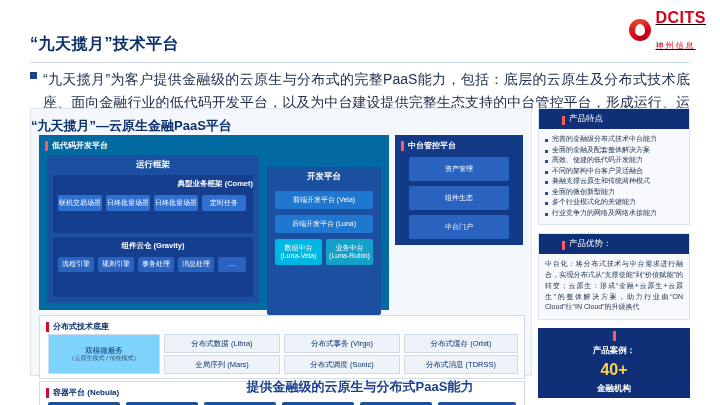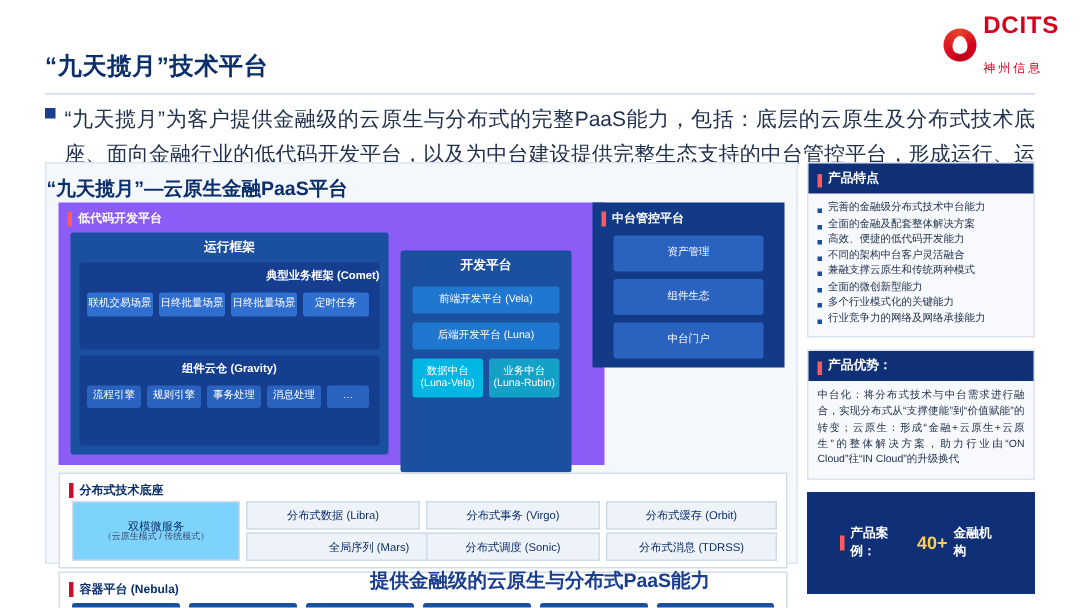--- a/index.html
+++ b/index.html
@@ -1,20 +1,20 @@
 <!DOCTYPE html>
 <html><head>
 <meta charset="utf-8">
 <style>
   html,body{margin:0;padding:0;}
   body{width:720px;height:405px;background:#ffffff;font-family:"Liberation Sans","DejaVu Sans",sans-serif;overflow:hidden;}
   .page{position:relative;width:720px;height:405px;}
 
   
-  .logo{position:absolute;right:14px;top:10px;display:flex;align-items:center;gap:5px;}
+  .logo{position:absolute;right:14px;top:10px;display:flex;align-items:center;gap:5px;text-decoration:underline;}
   .logo-mark{width:22px;height:22px;position:relative;}
   .logo-mark:before{content:"";position:absolute;left:0;top:0;width:22px;height:22px;border-radius:50%;
      background:conic-gradient(from 200deg,#d6001c,#e8412c 45%,#d6001c 70%,#b9001a);}
   .logo-mark:after{content:"";position:absolute;left:6px;top:5px;width:10px;height:12px;border-radius:50% 50% 50% 50%/60% 60% 40% 40%;background:#ffffff;}
   .logo-txt{line-height:1;}
   .logo-en{font-size:16px;font-weight:bold;color:#d6001c;letter-spacing:.5px;}
   .logo-cn{font-size:8px;color:#d6001c;letter-spacing:2px;margin-top:16px;}
 
   .title{position:absolute;left:30px;top:34px;font-size:16px;font-weight:bold;color:#0b2f6b;letter-spacing:.5px;}
   .title-rule{position:absolute;left:30px;top:62px;width:660px;height:1px;background:#cfd8e6;}
@@ -24,21 +24,21 @@
   .intro-txt{font-size:14px;line-height:1.65;color:#20304d;text-align:justify;}
 
   
   .panel{position:absolute;left:30px;top:108px;width:500px;height:266px;background:#f4f7fb;border:1px solid #dde5ef;}
   .panel-title{position:absolute;left:0;top:8px;width:100%;font-size:13px;font-weight:bold;color:#0b2f6b;}
   .sec{position:absolute;border:1px solid #d3ddea;background:#ffffff;}
   .sec-tag{position:absolute;left:6px;top:5px;display:flex;align-items:center;gap:4px;font-size:8px;font-weight:bold;color:#0b2f6b;}
   .sec-tag i{width:3px;height:10px;background:#c8102e;display:inline-block;}
 
   
-  .lowcode{left:8px;top:26px;width:350px;height:175px;background:#8b5cf6;border:none;padding-left:14px;}
+  .lowcode{left:8px;top:26px;width:350px;height:175px;background:#0369a1;border:none;}
   .lowcode .sec-tag{color:#ffffff;}
   .lowcode .sec-tag i{background:#ff5a5f;}
 
   .inner{position:absolute;background:#1b4fa0;border-radius:2px;}
   .inner-h{position:absolute;left:0;top:4px;width:100%;text-align:center;font-size:8.5px;color:#ffffff;font-weight:bold;}
 
   .chip{position:absolute;border-radius:2px;font-size:7px;color:#ffffff;display:flex;align-items:center;justify-content:center;text-align:center;line-height:1.2;}
   .chip-a{background:#2f6fd0;}
   .chip-b{background:#2a62bf;}
   .chip-c{background:#1f77d0;}
@@ -55,29 +55,29 @@
   .tile{position:absolute;border:1px solid #cfdaea;background:#eef3fa;font-size:7.5px;color:#0b2f6b;display:flex;align-items:center;justify-content:center;text-align:center;line-height:1.25;}
   .tile-dark{background:#7dd3fc;text-align:center;}
 
   
   .cont{left:8px;top:272px;width:484px;height:46px;}
   .cbox{position:absolute;background:#1b4fa0;color:#fff;font-size:7.5px;display:flex;align-items:center;justify-content:center;border-radius:2px;}
 
   
   .rside{position:absolute;left:538px;top:108px;width:152px;}
   .rcard{position:relative;border:1px solid #dbe3ee;background:#f7f9fc;margin-bottom:8px;}
-  .rhead{background:#0f2f77;color:#fff;font-size:8.5px;font-weight:bold;padding:4px 6px;display:flex;align-items:flex-end;gap:4px;}
+  .rhead{background:#0f2f77;color:#fff;font-size:8.5px;font-weight:normal;padding:4px 23px;display:flex;align-items:flex-end;gap:4px;}
   .rhead i{width:3px;height:9px;background:#ff5a5f;display:inline-block;}
   .rbody{padding:5px 6px 6px 6px;}
   .rbody li{list-style:none;font-size:7px;line-height:1.5;color:#22344f;position:relative;padding-left:7px;}
   .rbody li:before{content:"";position:absolute;left:0;top:5px;width:3px;height:3px;background:#1b4fa0;}
   .rpara{font-size:7px;line-height:1.55;color:#22344f;text-align:justify;}
-  .rcase{background:#0f2f77;color:#fff;font-size:8.5px;font-weight:bold;padding:22px;display:flex;align-items:center;gap:4px;}
+  .rcase{background:#0f2f77;color:#fff;font-size:8.5px;font-weight:bold;padding:3px;display:flex;align-items:center;gap:4px;flex-direction:column;}
   .rcase i{width:3px;height:10px;background:#ff5a5f;display:inline-block;}
-  .rcase .num{color:#ffd24d;font-size:12px;}
+  .rcase .num{color:#ffd24d;font-size:16px;}
 
   .footer{position:absolute;left:0;top:378px;width:720px;text-align:center;font-size:13px;font-weight:bold;color:#1b3f8f;}
 </style>
 </head>
 <body>
 
 <div class="page">
 
   <div class="logo">
     <div class="logo-mark"></div>
@@ -149,21 +149,21 @@
         <i></i>
         <span>分布式技术底座</span>
       </div>
       <div class="tile tile-dark" style="left:8px;top:18px;width:110px;height:38px;flex-direction:column;">
         <div>双模微服务</div>
         <div style="font-size:6px;color:#3a4c68;">（云原生模式 / 传统模式）</div>
       </div>
       <div class="tile" style="left:124px;top:18px;width:114px;height:17px;">分布式数据 (Libra)</div>
       <div class="tile" style="left:244px;top:18px;width:114px;height:17px;">分布式事务 (Virgo)</div>
       <div class="tile" style="left:364px;top:18px;width:112px;height:17px;">分布式缓存 (Orbit)</div>
-      <div class="tile" style="left:124px;top:39px;width:114px;height:17px;padding-left:24px;">全局序列 (Mars)</div>
+      <div class="tile" style="left:124px;top:39px;width:114px;height:17px;">全局序列 (Mars)</div>
       <div class="tile" style="left:244px;top:39px;width:114px;height:17px;">分布式调度 (Sonic)</div>
       <div class="tile" style="left:364px;top:39px;width:112px;height:17px;">分布式消息 (TDRSS)</div>
     </div>
 
     <div class="sec cont">
       <div class="sec-tag">
         <i></i>
         <span>容器平台 (Nebula)</span>
       </div>
       <div class="cbox" style="left:8px;top:20px;width:72px;height:18px;">镜像仓库</div>

